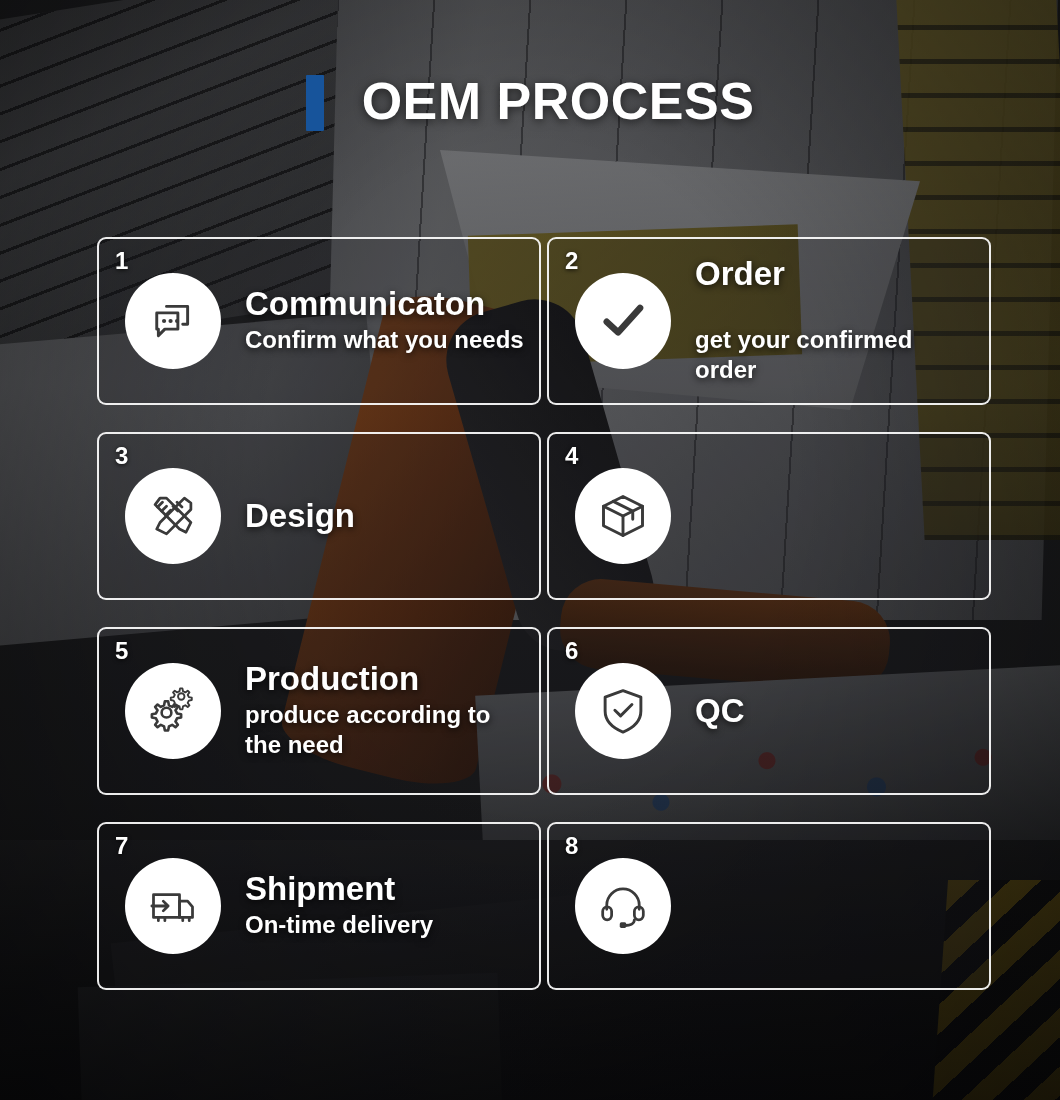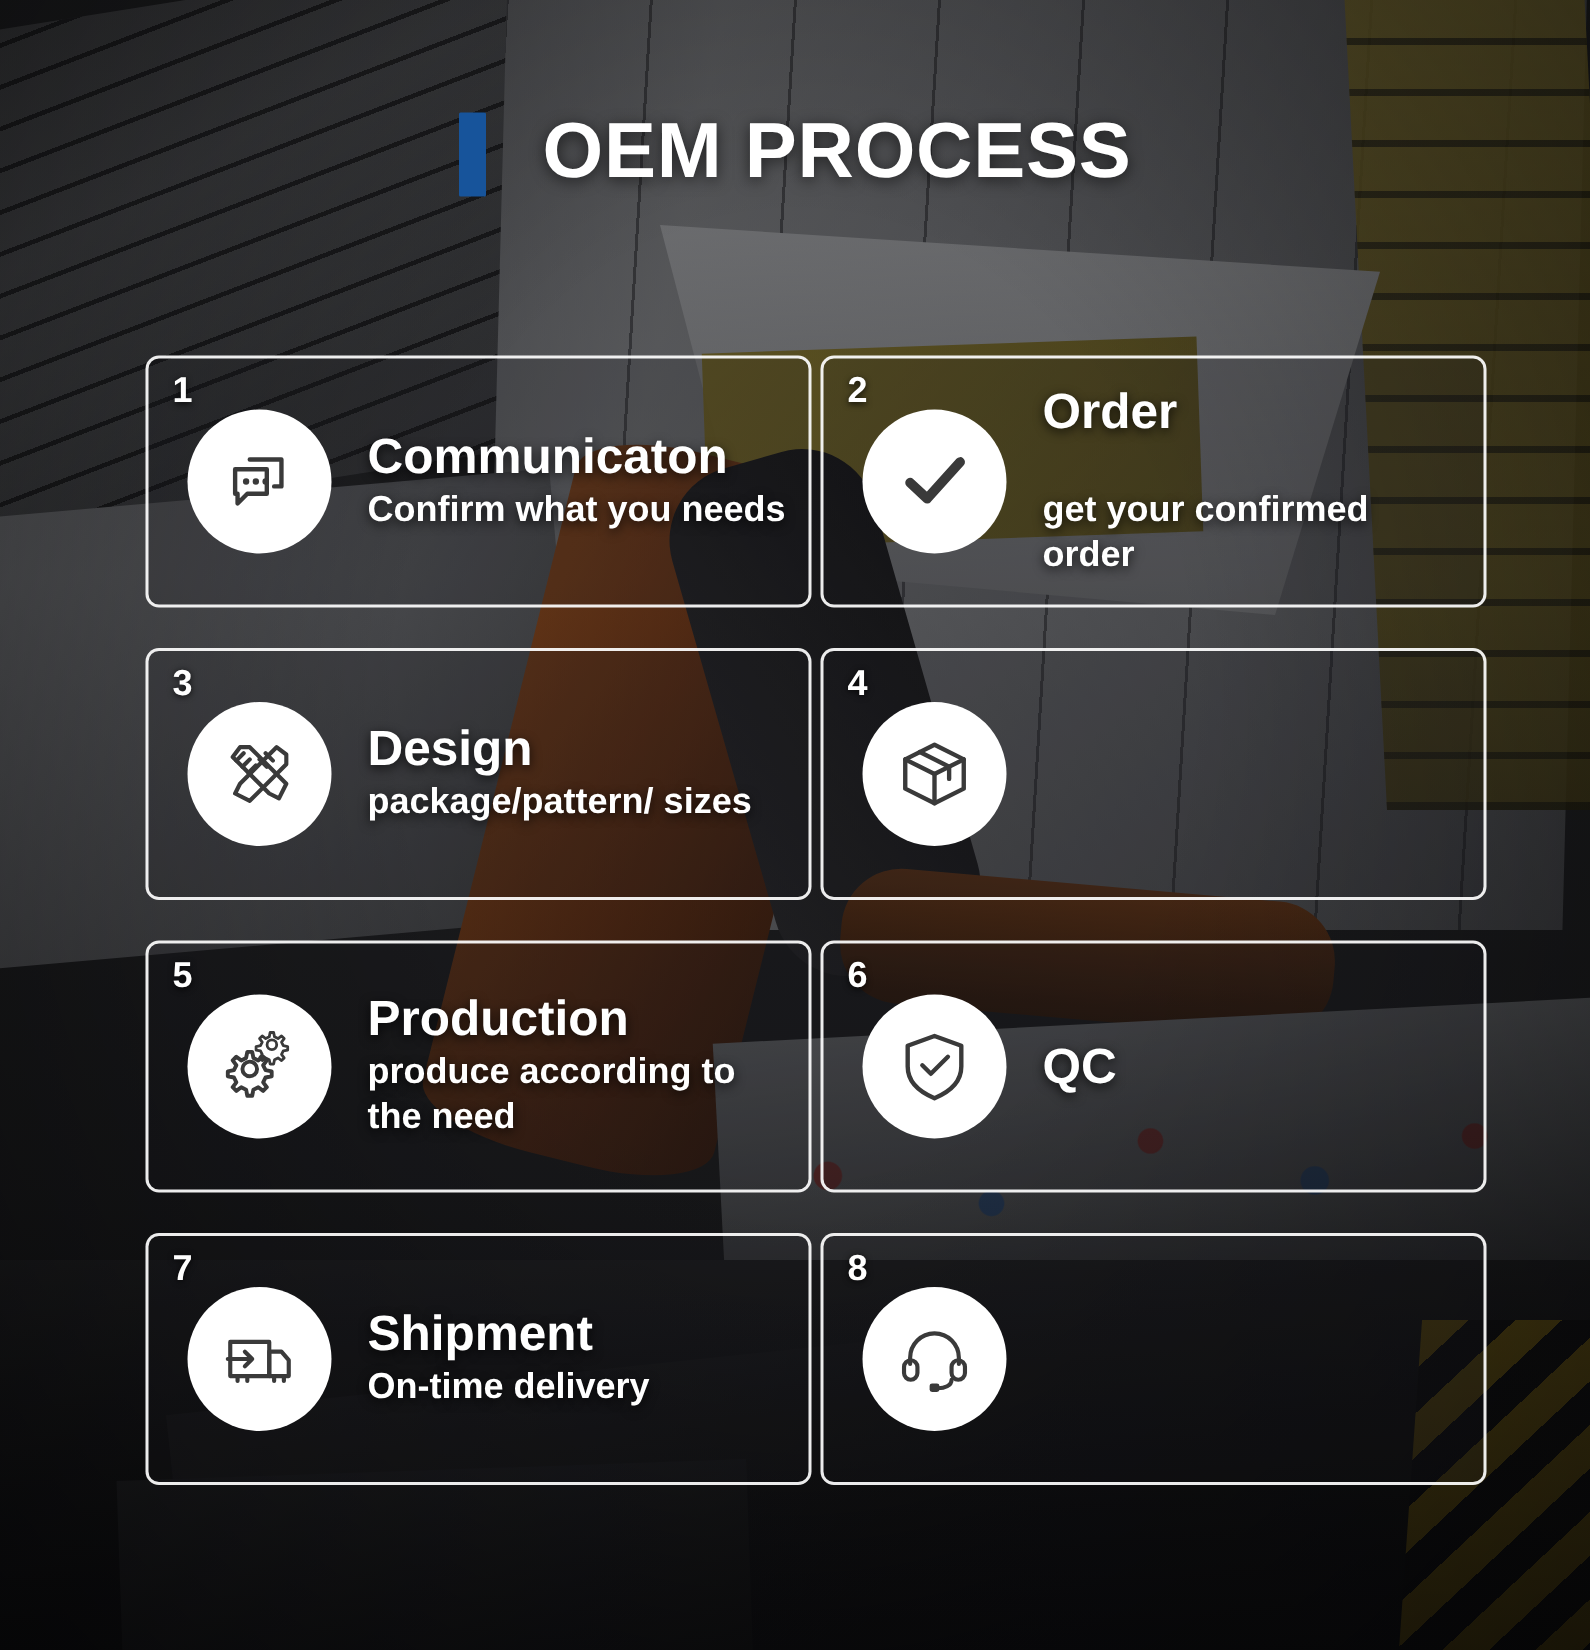--- a/index.html
+++ b/index.html
@@ -205,21 +205,20 @@
           <path d="M16 10 L24 10 L54 40 L48 52 L40 48 L10 18 Z" transform="rotate(0 32 32)"></path>
           <g transform="rotate(90 32 32)">
             <path d="M16 10 L24 10 L54 40 L48 52 L40 48 L10 18 Z"></path>
           </g>
           <path d="M13 21 L19 15 M18 26 L24 20 M23 31 L29 25"></path>
           <path d="M43 21 L37 15 M38 26 L32 20"></path>
         </svg>
       </div>
       <div class="card-text">
         <div class="card-title">Design</div>
-        <div class="card-sub">package/pattern/ sizes</div>
       </div>
     </div>
 
     <div class="card">
       <div class="card-num">4</div>
       <div class="icon-circle">
         <svg viewBox="0 0 64 64" fill="none" stroke="#3a3a3a" stroke-width="3.6" stroke-linejoin="round" stroke-linecap="round">
           <path d="M32 8 L56 20 L56 44 L32 56 L8 44 L8 20 Z"></path>
           <path d="M8 20 L32 32 L56 20"></path>
           <path d="M32 32 L32 56"></path>

